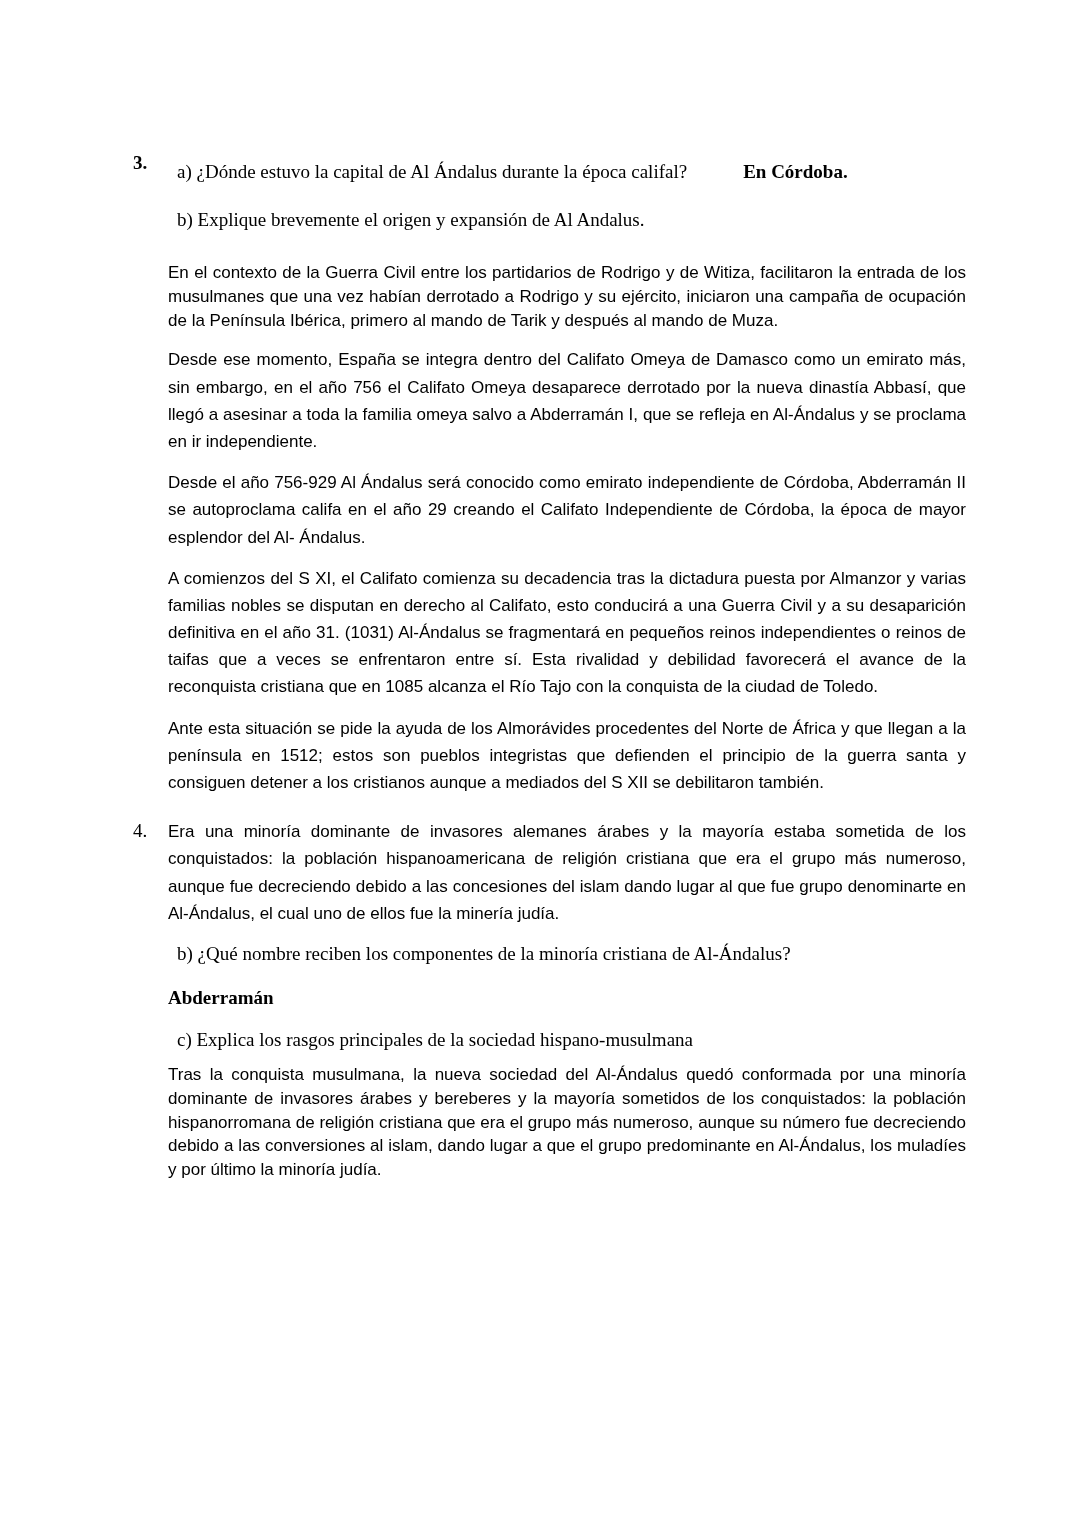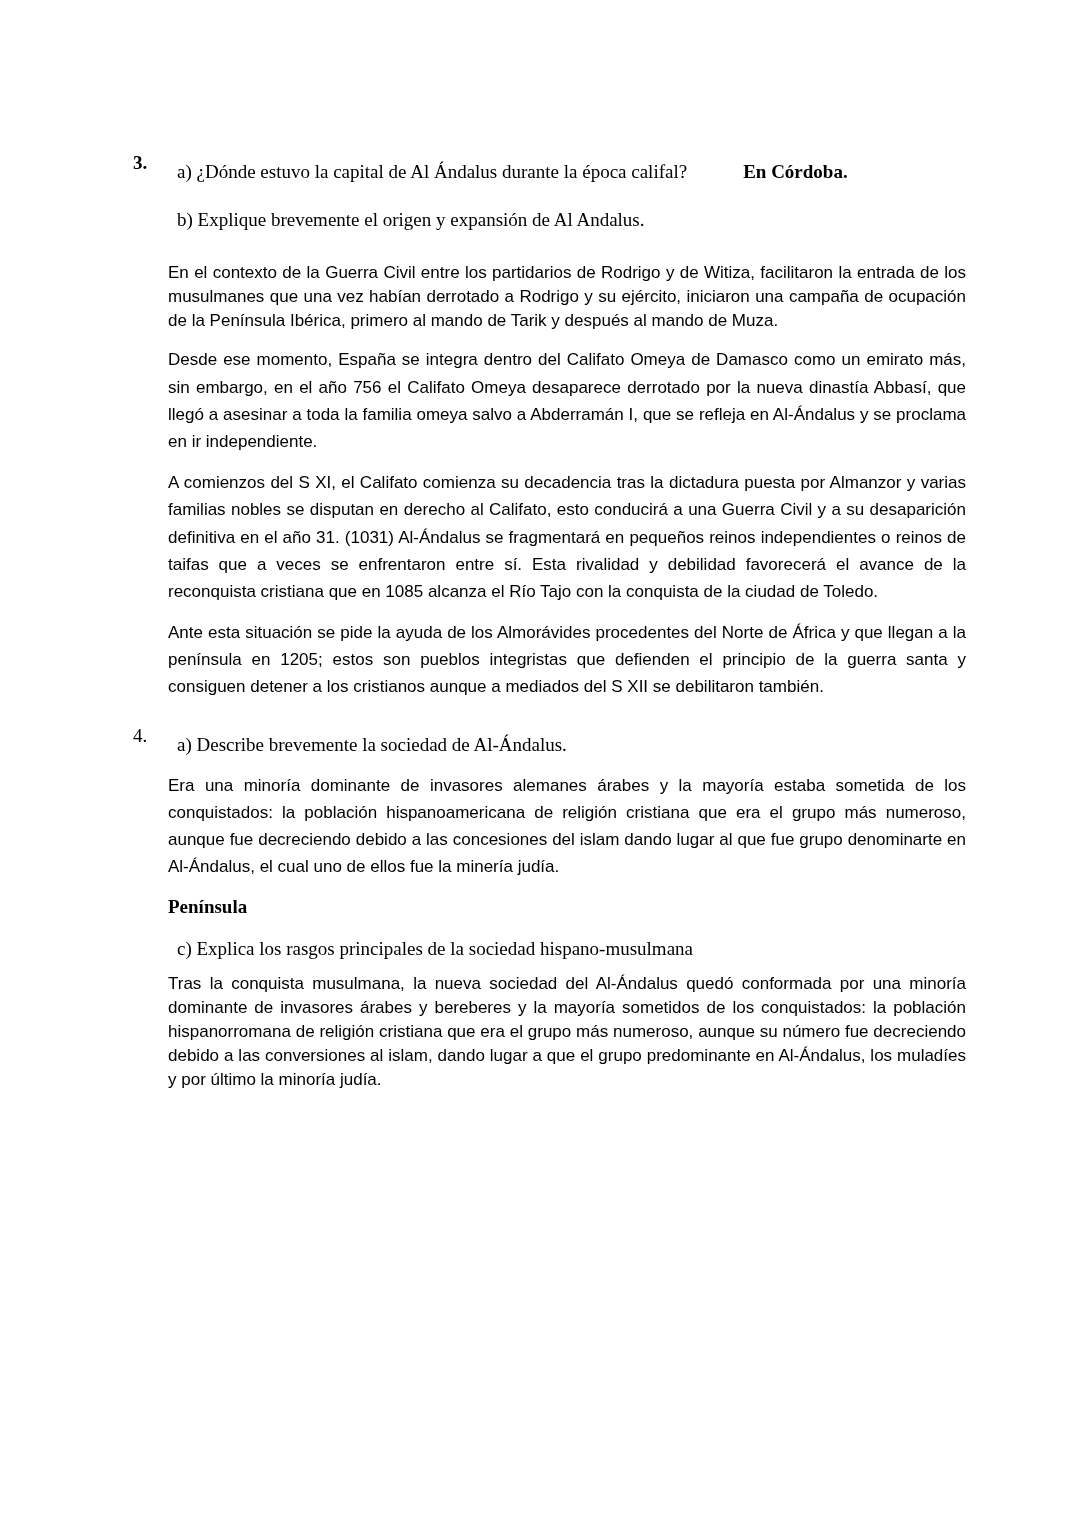--- a/index.html
+++ b/index.html
@@ -85,41 +85,42 @@
       </p>
 
       <p class="qline mb28">
         <span>b) Explique brevemente el origen y expansión de Al Andalus.</span>
       </p>
 
       <p class="ans tight">En el contexto de la Guerra Civil entre los partidarios de Rodrigo y de Witiza, facilitaron la entrada de los musulmanes que una vez habían derrotado a Rodrigo y su ejército, iniciaron una campaña de ocupación de la Península Ibérica, primero al mando de Tarik y después al mando de Muza.</p>
 
       <p class="ans">Desde ese momento, España se integra dentro del Califato Omeya de Damasco como un emirato más, sin embargo, en el año 756 el Califato Omeya desaparece derrotado por la nueva dinastía Abbasí, que llegó a asesinar a toda la familia omeya salvo a Abderramán I, que se refleja en Al-Ándalus y se proclama en ir independiente.</p>
 
+      <p class="ans">Desde el año 756-929 Al Ándalus será conocido como emirato independiente de Córdoba, Abderramán II se autoproclama califa en el año 29 creando el Califato Independiente de Córdoba, la época de mayor esplendor del Al- Ándalus.</p>
 
       <p class="ans">A comienzos del S XI, el Califato comienza su decadencia tras la dictadura puesta por Almanzor y varias familias nobles se disputan en derecho al Califato, esto conducirá a una Guerra Civil y a su desaparición definitiva en el año 31. (1031) Al-Ándalus se fragmentará en pequeños reinos independientes o reinos de taifas que a veces se enfrentaron entre sí. Esta rivalidad y debilidad favorecerá el avance de la reconquista cristiana que en 1085 alcanza el Río Tajo con la conquista de la ciudad de Toledo.</p>
 
-      <p class="ans">Ante esta situación se pide la ayuda de los Almorávides procedentes del Norte de África y que llegan a la península en 1205; estos son pueblos integristas que defienden el principio de la guerra santa y consiguen detener a los cristianos aunque a mediados del S XII se debilitaron también.</p>
+      <p class="ans">Ante esta situación se pide la ayuda de los Almorávides procedentes del Norte de África y que llegan a la península en 1512; estos son pueblos integristas que defienden el principio de la guerra santa y consiguen detener a los cristianos aunque a mediados del S XII se debilitaron también.</p>
 
 
     </div>
   </section>
 
   <section class="qsec">
     <span class="qnum">4.</span>
     <div class="qbody">
 
-      <p class="qline mb14">
-        <span>a) Describe brevemente la sociedad de Al-Ándalus.</span>
-      </p>
 
       <p class="ans mb18">Era una minoría dominante de invasores alemanes árabes y la mayoría estaba sometida de los conquistados: la población hispanoamericana de religión cristiana que era el grupo más numeroso, aunque fue decreciendo debido a las concesiones del islam dando lugar al que fue grupo denominarte en Al-Ándalus, el cual uno de ellos fue la minería judía.</p>
 
+      <p class="qline mb18">
+        <span>b) ¿Qué nombre reciben los componentes de la minoría cristiana de Al-Ándalus?</span>
+      </p>
 
-      <p class="serif-bold">Península</p>
+      <p class="serif-bold">Abderramán</p>
 
       <p class="qline mb10">
         <span>c) Explica los rasgos principales de la sociedad hispano-musulmana</span>
       </p>
 
       <p class="ans tight">Tras la conquista musulmana, la nueva sociedad del Al-Ándalus quedó conformada por una minoría dominante de invasores árabes y bereberes y la mayoría sometidos de los conquistados: la población hispanorromana de religión cristiana que era el grupo más numeroso, aunque su número fue decreciendo debido a las conversiones al islam, dando lugar a que el grupo predominante en Al-Ándalus, los muladíes y por último la minoría judía.</p>
 
     </div>
   </section>
 

